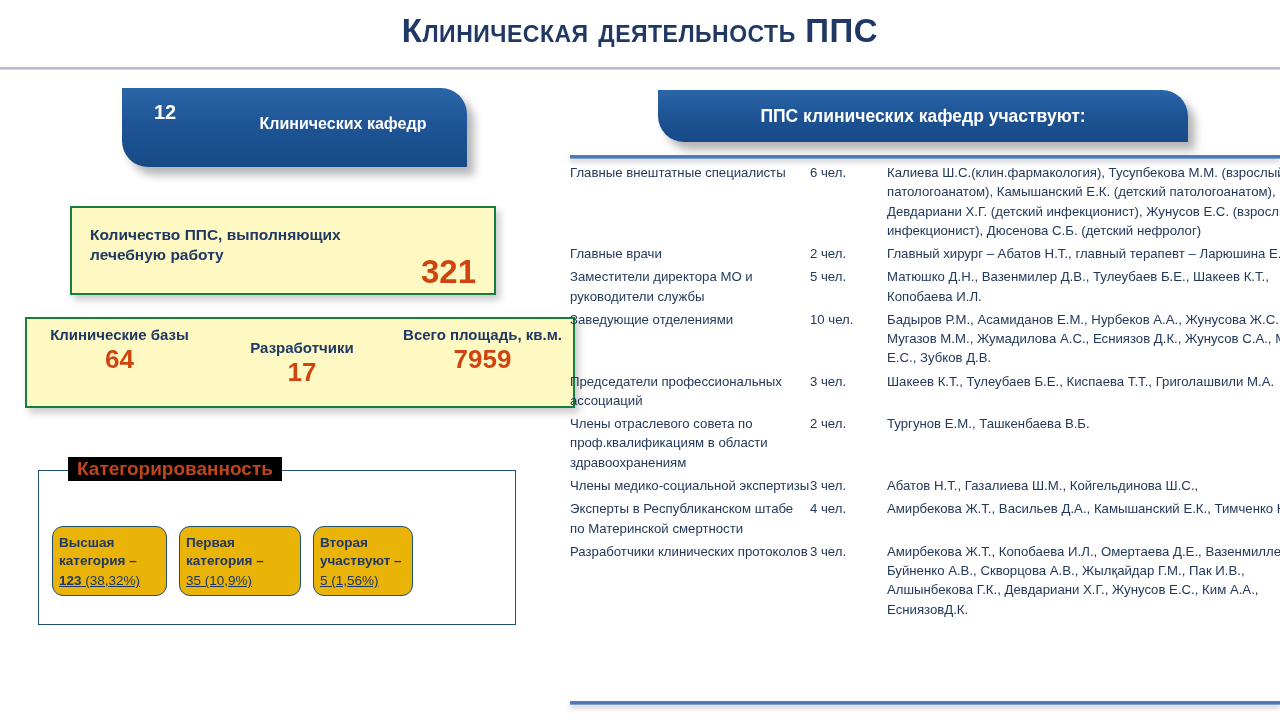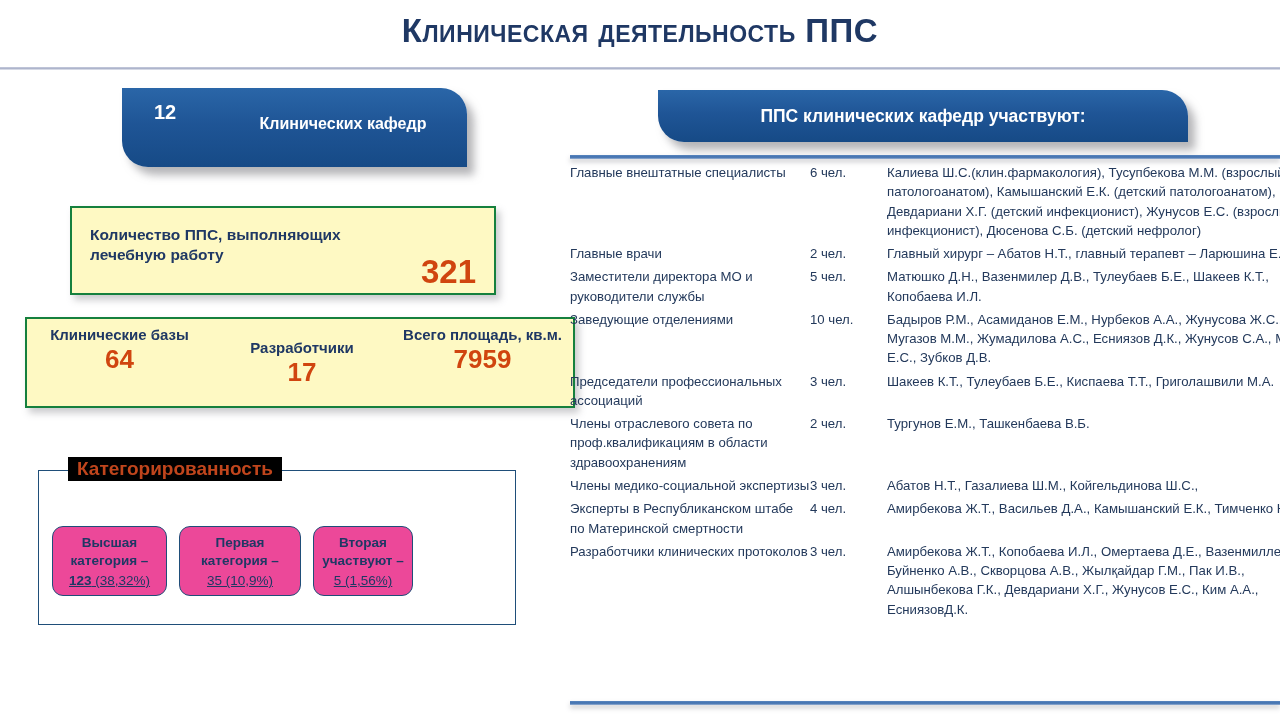--- a/index.html
+++ b/index.html
@@ -88,22 +88,22 @@
     background:#000000;padding:0 9px;
     color:#C0451C;font-size:19px;font-weight:bold;line-height:24px;
     white-space:nowrap;
   }
   .cat-items{
     position:absolute;left:52px;top:526px;
     display:flex;gap:12px;
   }
   .cat{
     border:1.5px solid #1F4E79;border-radius:11px;
-    box-sizing:border-box;background:#ec4899;
-    text-align:center;color:#1F3864;
+    box-sizing:border-box;background:#eab308;
+    text-align:left;color:#1F3864;
     font-size:13.5px;line-height:1.3;
     padding:7px 6px 6px;
   }
   .cat .t{font-weight:bold;display:block;}
   .cat .v{display:block;margin-top:3px;text-decoration:underline;}
   .cat .v b{font-weight:bold;}
   #cat-1{width:115px;height:70px;}
   #cat-2{width:122px;height:70px;}
   #cat-3{width:100px;height:70px;}
 

